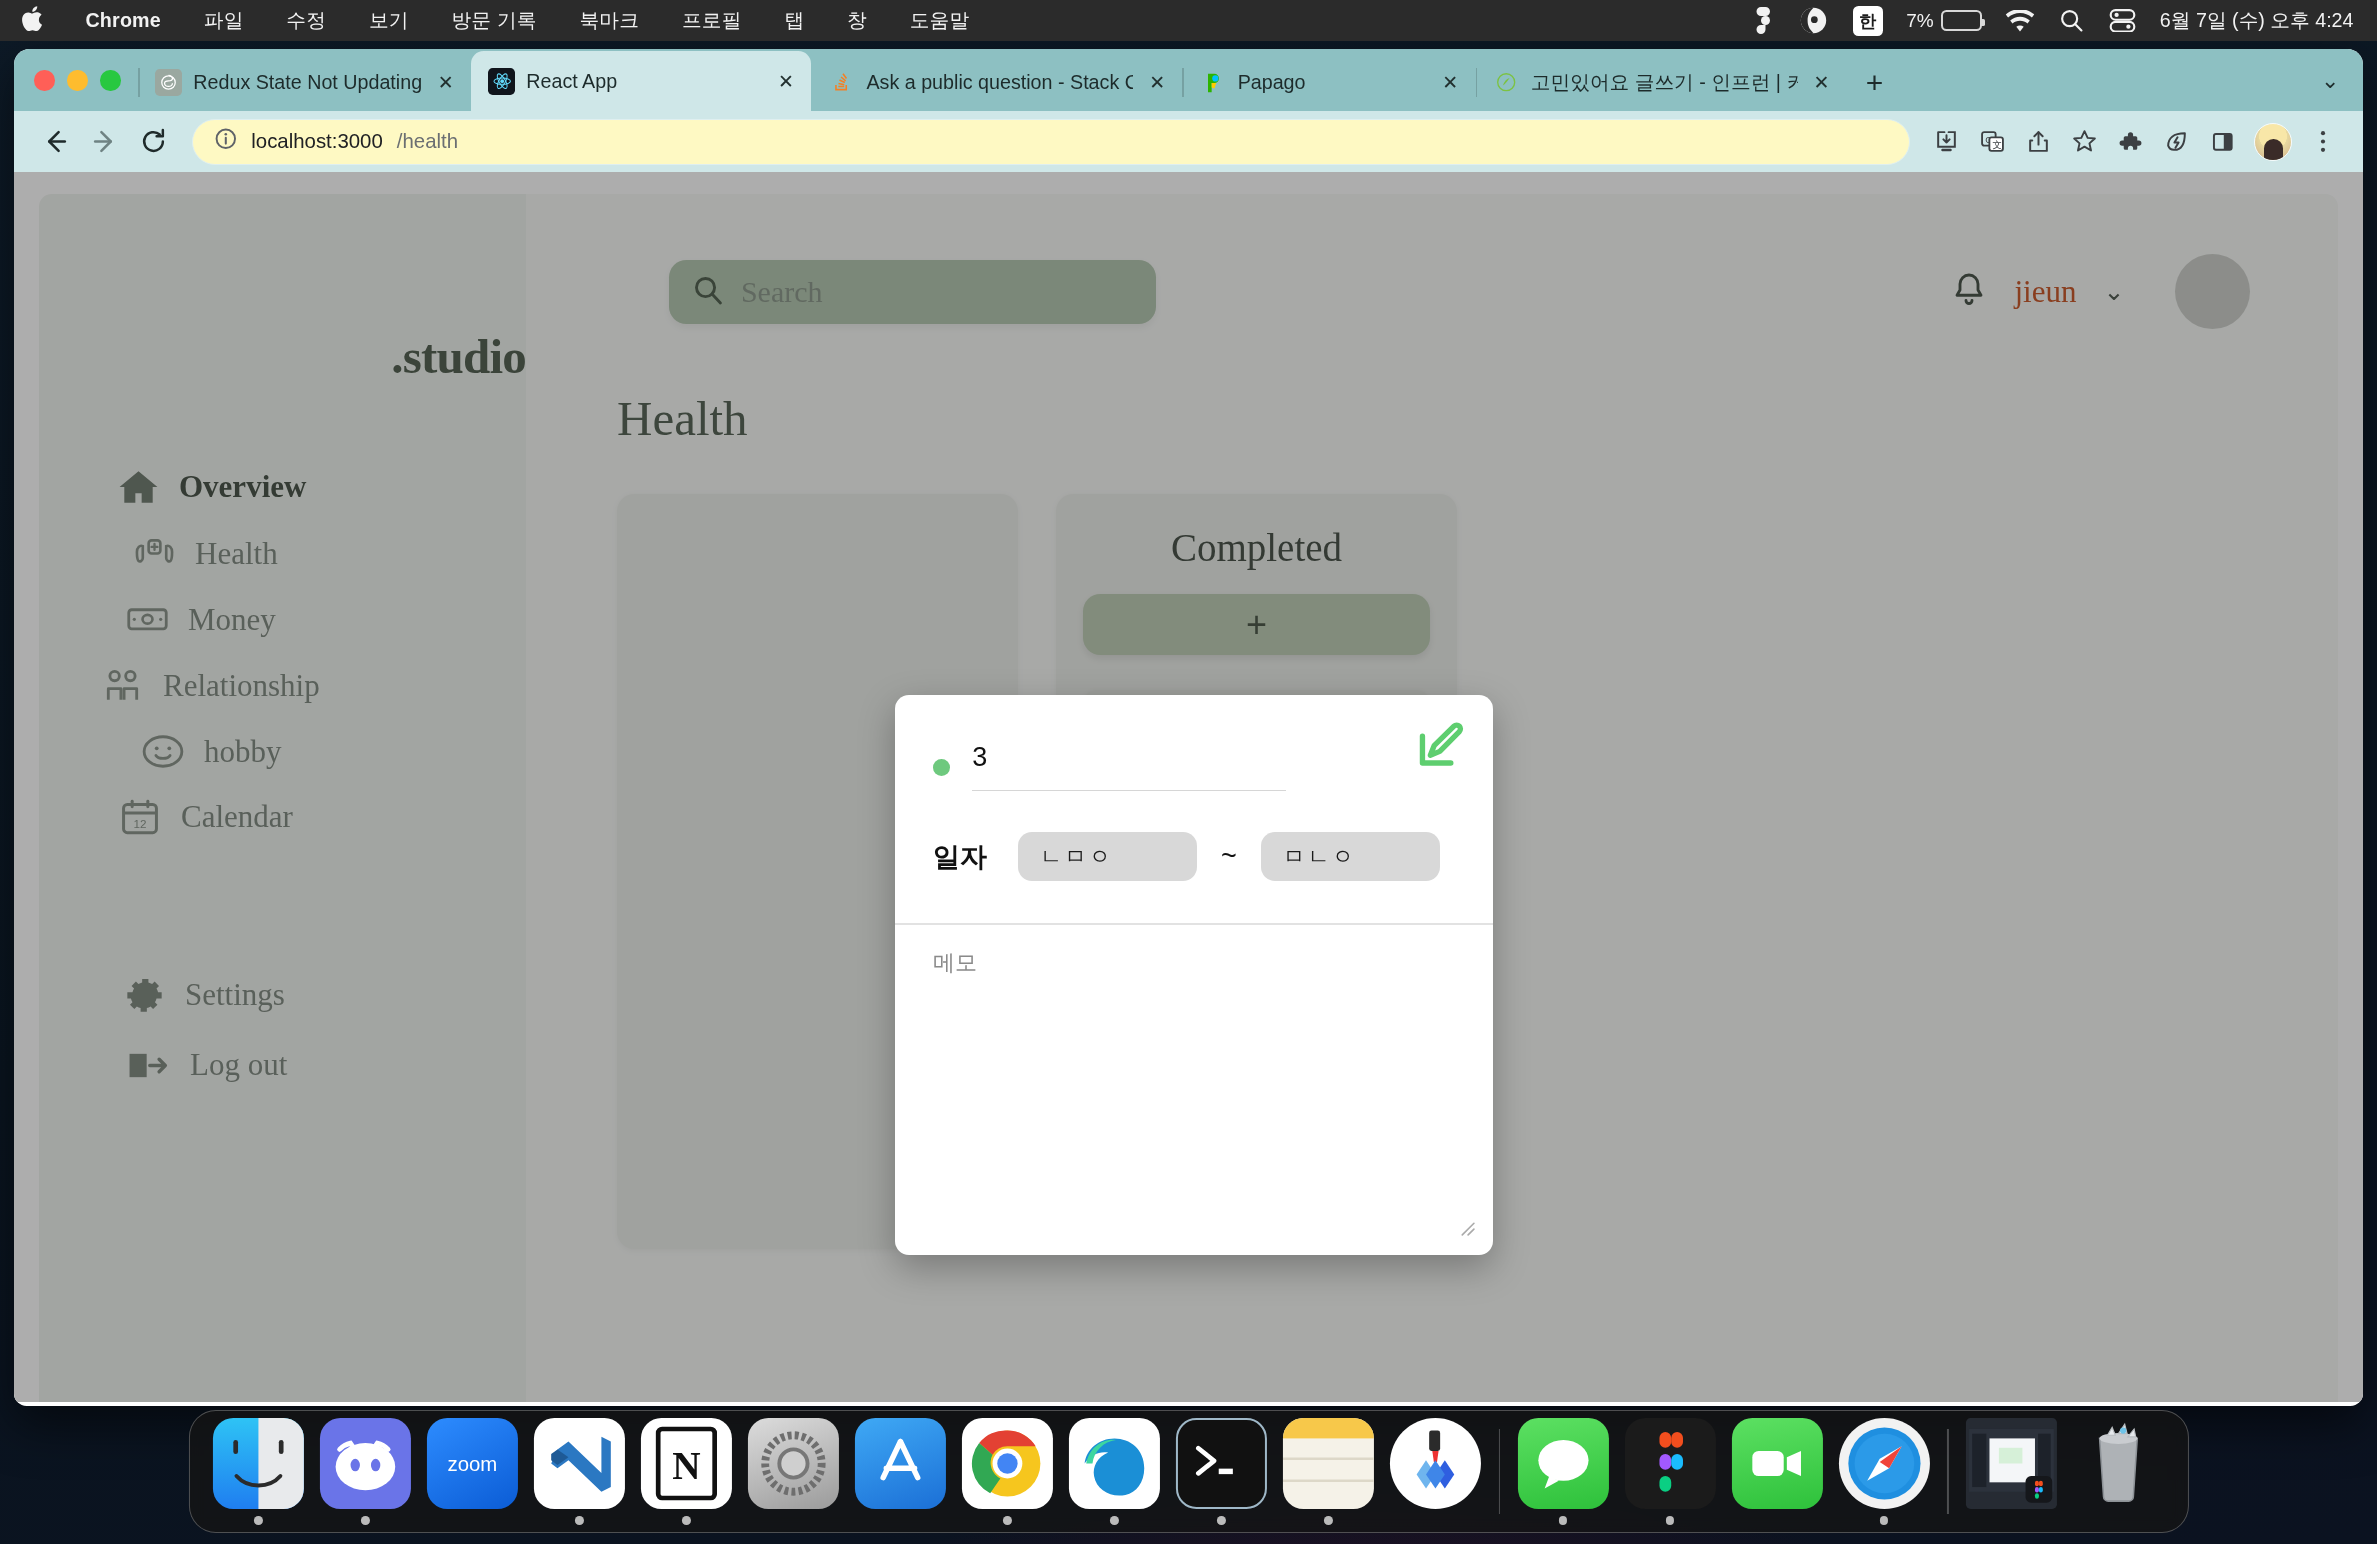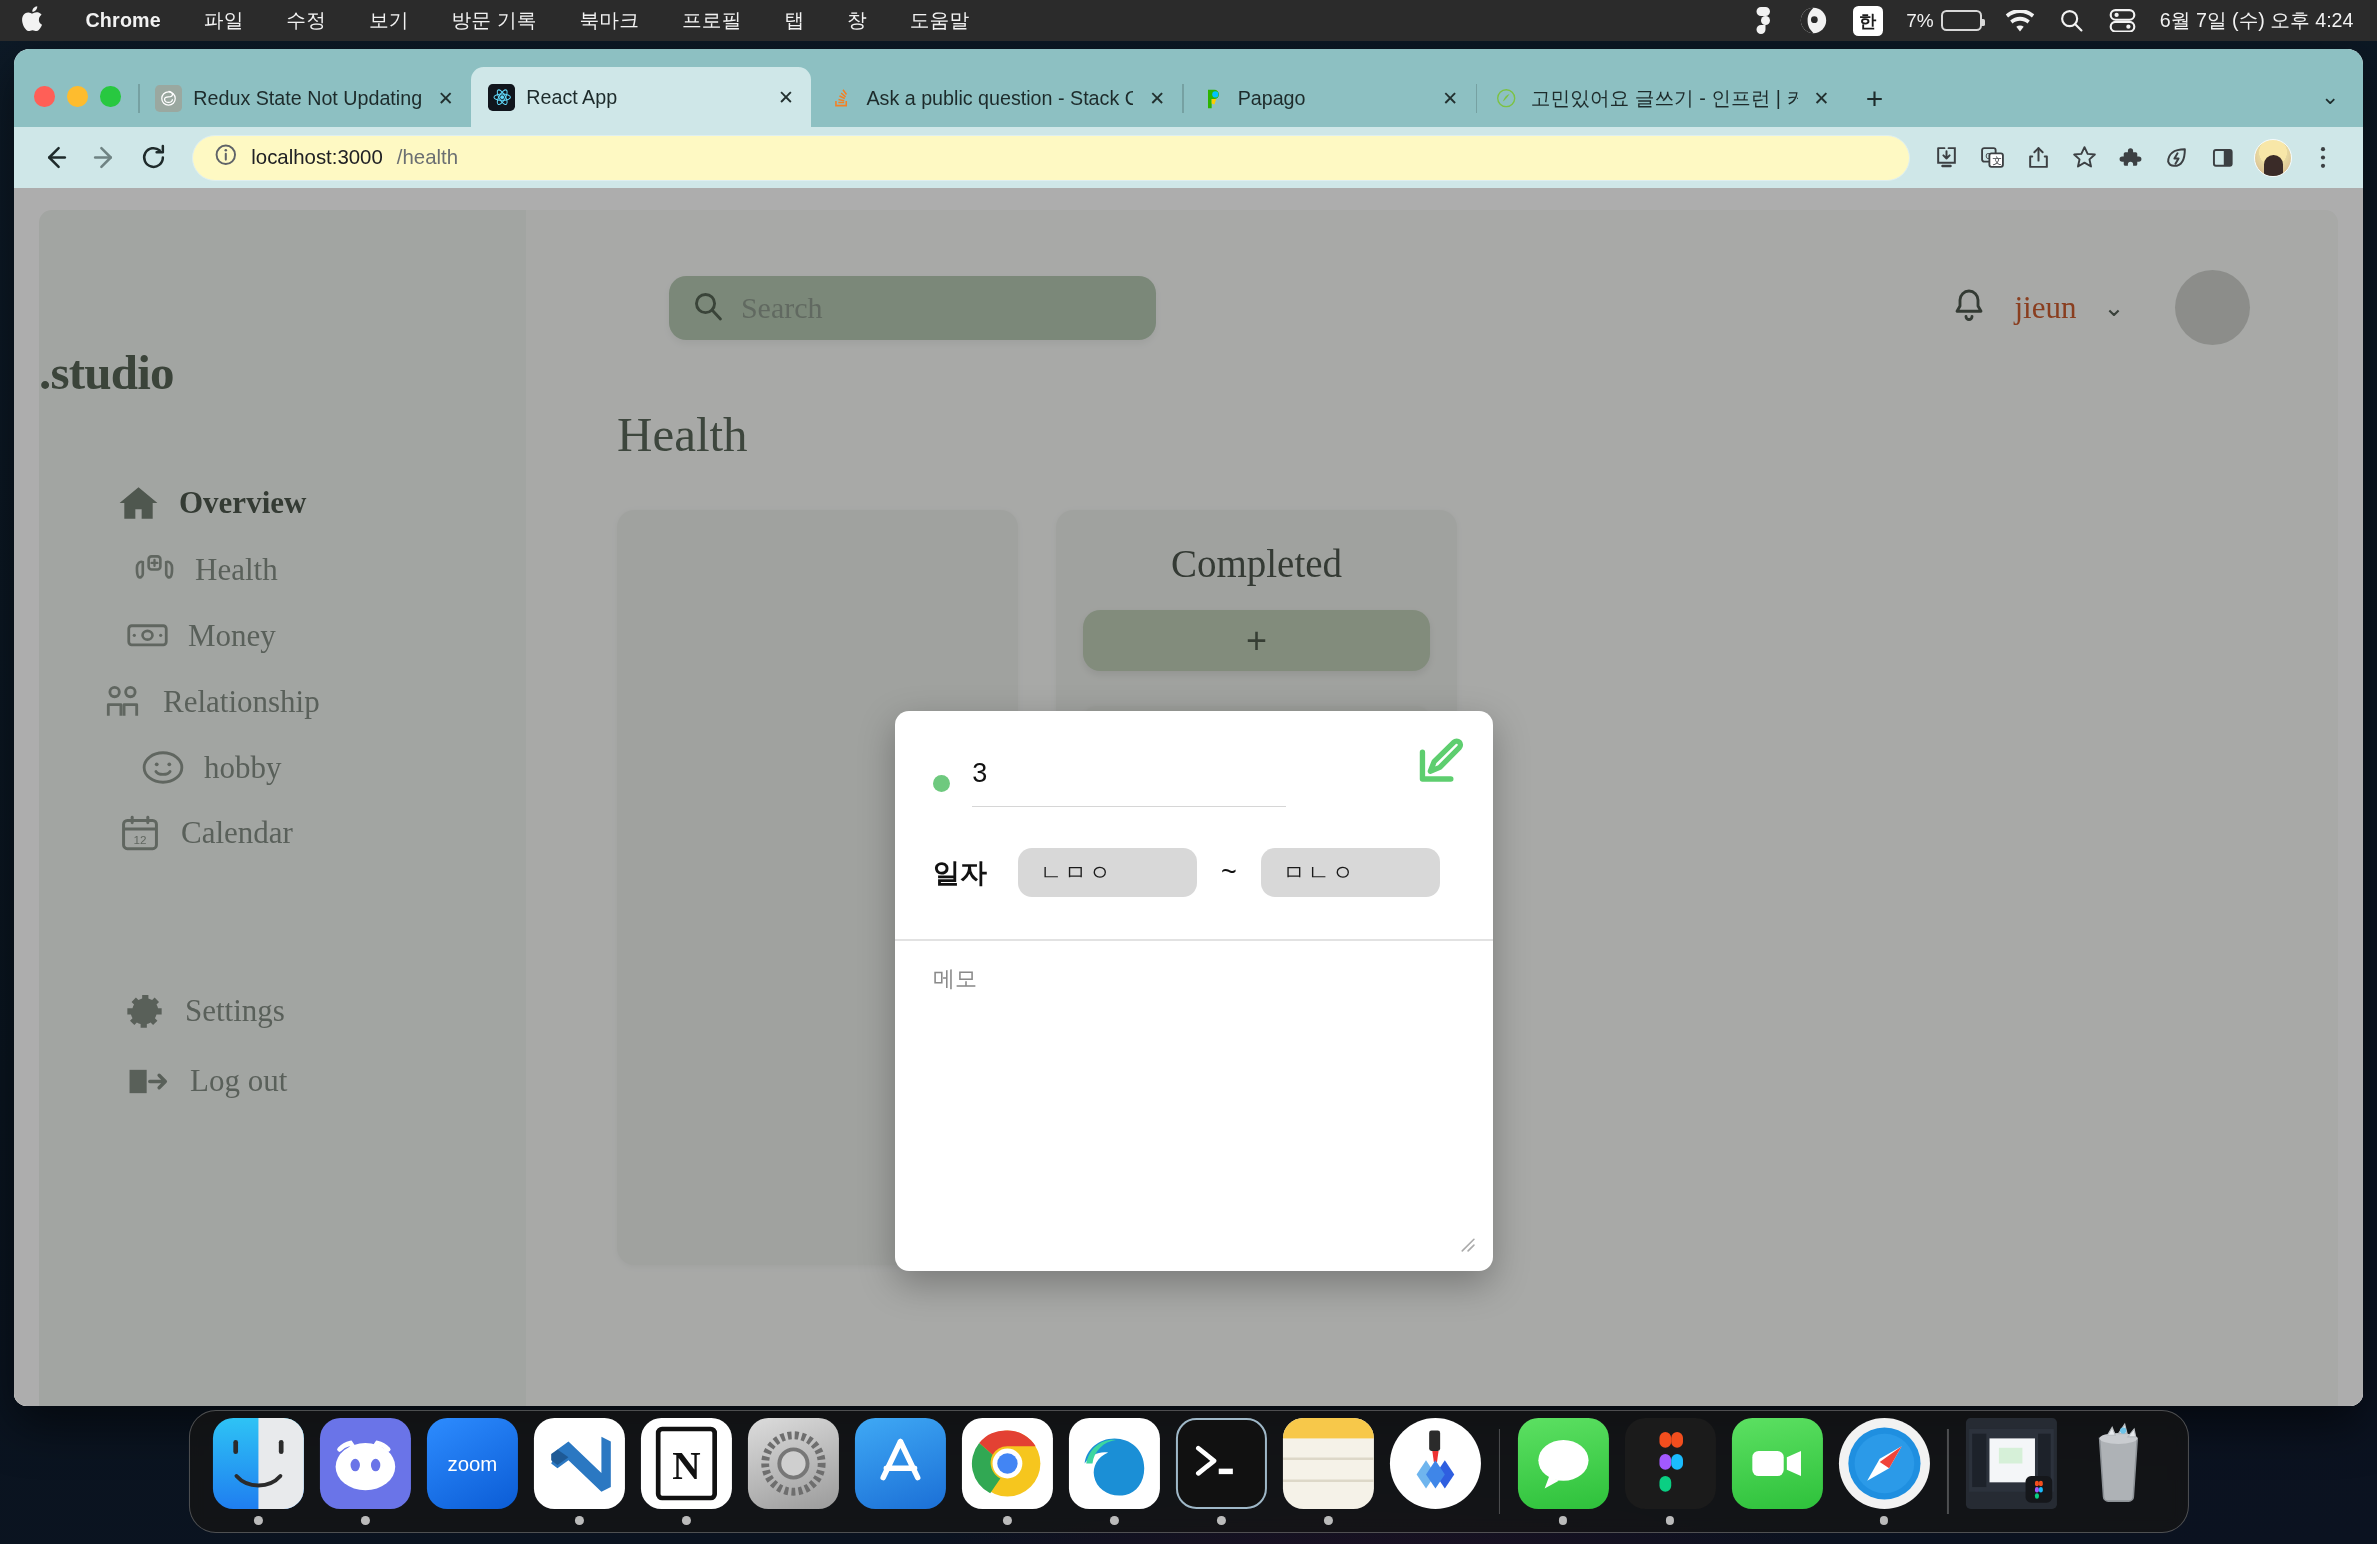--- a/index.html
+++ b/index.html
@@ -57,21 +57,21 @@
     position: absolute;
     left: 14px; top: 49px;
     width: 2349px; height: 1357px;
     border-radius: 15.7px 15.7px 12.6px 12.6px;
     overflow: hidden;
     box-shadow: 0 17.3px 47px rgba(0,0,0,.55);
     background: #fff;
     z-index: 30;
   }
   .tabstrip {
-    height: 78px; background: #8dc0c2;
+    height: 62px; background: #8dc0c2;
     display: flex; align-items: flex-end; position: relative;
   }
   .traffic { display: flex; align-items: center; gap: 12.6px; padding: 0 17.3px 20.4px 20.4px; }
   .tl { width: 20.4px; height: 20.4px; border-radius: 50%; }
   .tl.r { background: #ff5f57; } .tl.y { background: #febc2e; } .tl.g { background: #28c840; }
 
   .tab {
     height: 57px; display: flex; align-items: center; gap: 11px;
     padding: 0 12.6px 0 17.3px; position: relative; min-width: 0;
     font-size: 19.7px; color: #1d2b2b;
@@ -123,21 +123,21 @@
     position: absolute; left: 0; top: 0; right: 0; bottom: 0;
     display: flex; padding: 22px 25px 0 25px;
   }
   .sidebar {
     width: 487px; flex: 0 0 487px;
     background: #edf1ec;
     border-radius: 12.6px 0 0 0;
     padding-top: 134px;
   }
   .brand {
-    text-align: left; font-family: "Liberation Serif", serif;
+    text-align: right; font-family: "Liberation Serif", serif;
     font-weight: bold; font-size: 49px; color: #3b4a3a; letter-spacing: -0.8px;
   }
   .nav { margin-top: 72px; display: flex; flex-direction: column; gap: 7.9px; }
   .nav-item {
     display: flex; align-items: center; gap: 19px;
     padding: 11px 0 11px 0; justify-content: flex-start;
     font-family: "Liberation Serif", serif; font-size: 31px;
     color: #6f7a70;
   }
   .nav-item .ico { width: 44px; flex: 0 0 44px; display:flex; align-items:center; justify-content:center; }

